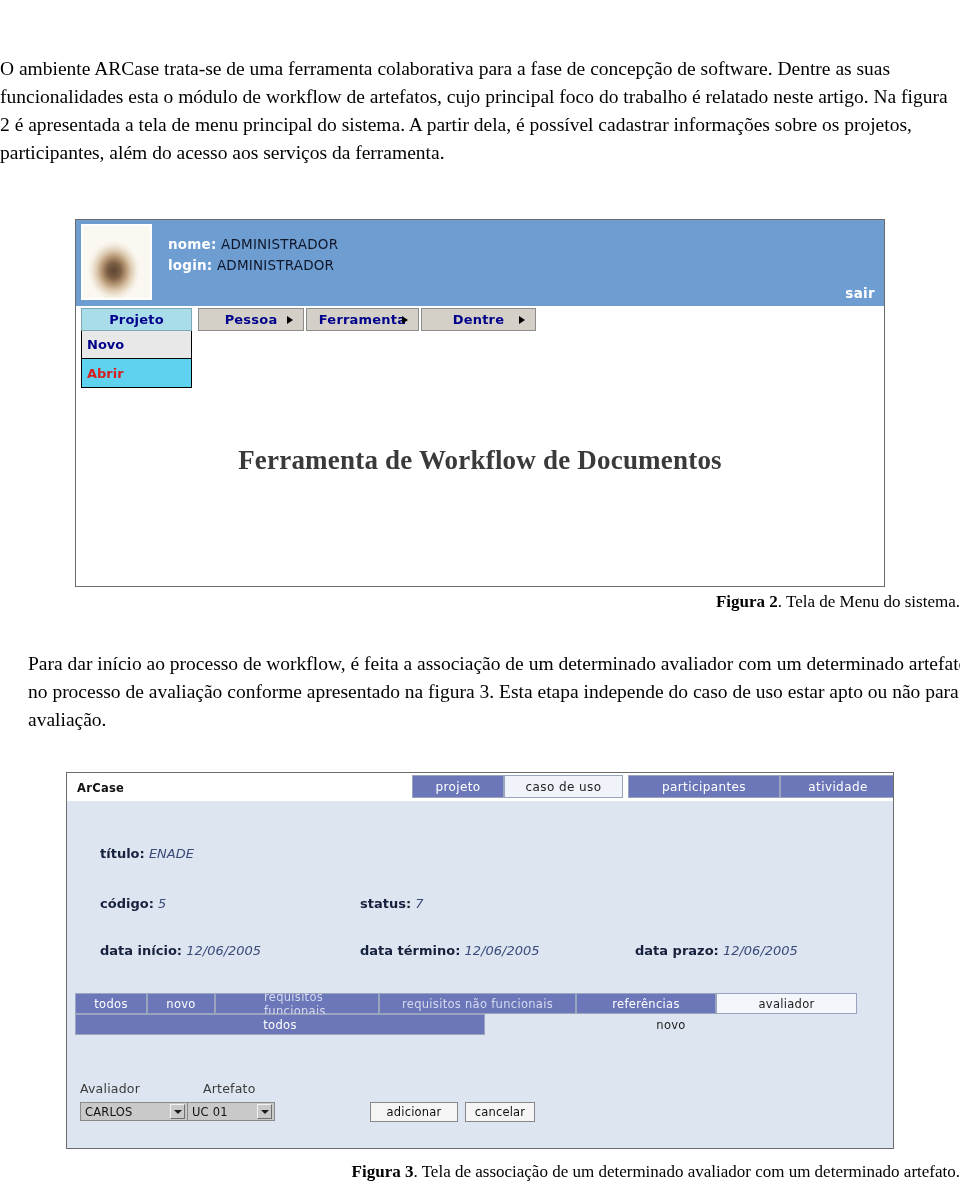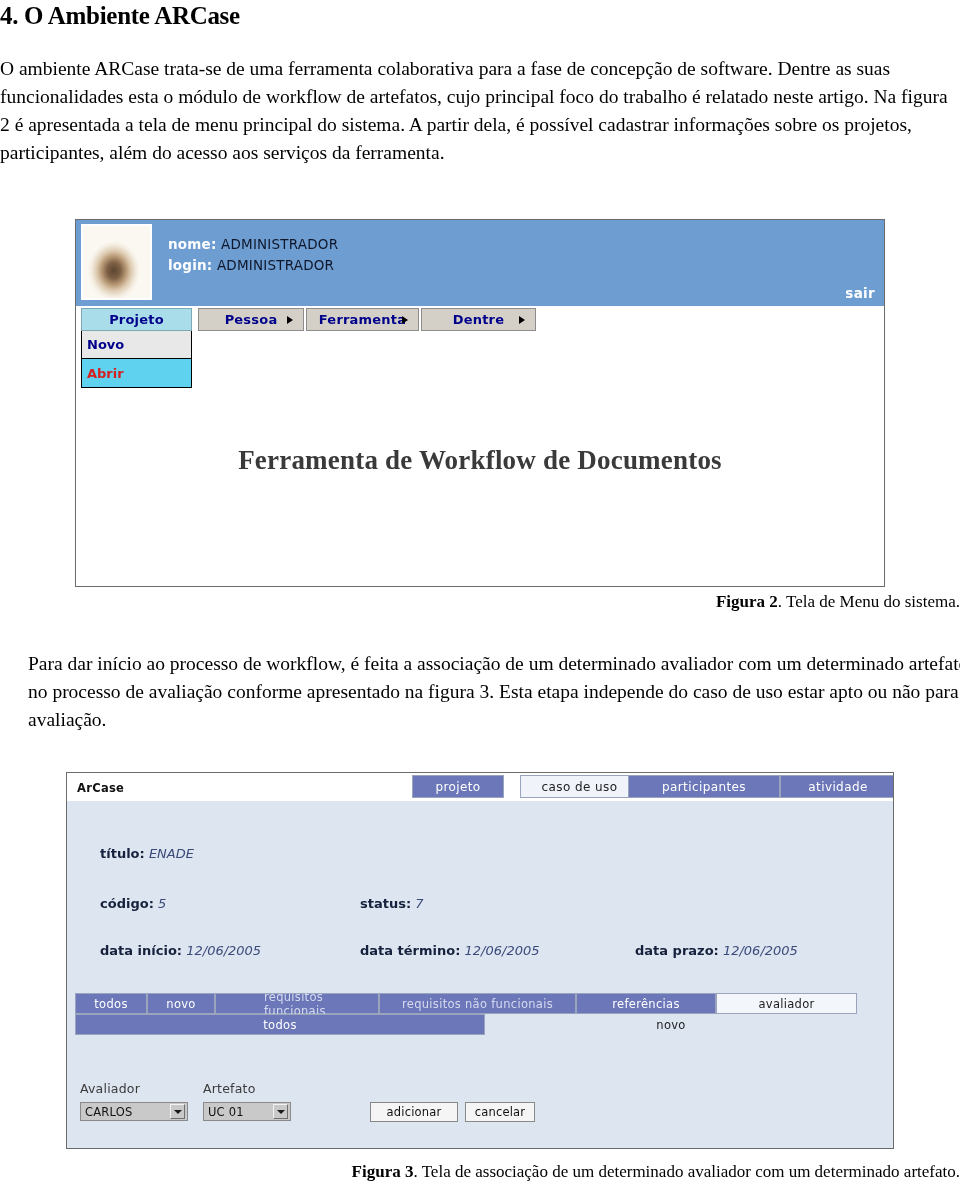--- a/index.html
+++ b/index.html
@@ -218,21 +218,21 @@
     align-items: center;
     justify-content: center;
     letter-spacing: 0.4px;
   }
   .top-tab.active {
     background: #f0f4fa;
     color: #222222;
     border-color: #9aa4bd;
   }
   #tab-projeto      { left: 0px;   width: 92px; }
-  #tab-caso-de-uso  { left: 92px;  width: 119px; margin-left: 16px; }
+  #tab-caso-de-uso  { left: 92px;  width: 119px; }
   #tab-participantes{ left: 216px; width: 152px; }
   #tab-atividade    { left: 368px; width: 116px; }
 
   #fig3-body {
     position: absolute;
     left: 0; top: 28px;
     width: 660px;
     height: 347px;
     background: #dde5f0;
   }
@@ -358,21 +358,21 @@
     box-sizing: border-box;
   }
   .combo .arrowbox i {
     display: block;
     width: 0; height: 0;
     border-top: 4px solid #1b1b1b;
     border-left: 4px solid transparent;
     border-right: 4px solid transparent;
   }
   #combo-avaliador { left: 5px;   width: 108px; }
-  #combo-artefato  { left: 128px; width: 88px; }
+  #combo-artefato  { left: 112px; width: 88px; }
 
   .pushbtn {
     position: absolute;
     top: 21px;
     height: 20px;
     box-sizing: border-box;
     border: 1px solid #888888;
     background: #f5f5f5;
     font-size: 11.5px;
     color: #111;
@@ -382,21 +382,20 @@
     letter-spacing: 0.2px;
   }
   #btn-adicionar { left: 295px; width: 88px; }
   #btn-cancelar  { left: 390px; width: 70px; }
 </style>
 </head>
 <body>
 
 <div class="page">
 
-  <div class="doc-title">4. O Ambiente ARCase</div>
 
   <div class="para" id="para-intro">
     <p>O ambiente ARCase trata-se de uma ferramenta colaborativa para a fase de concepção de software. Dentre as suas funcionalidades esta o módulo de workflow de artefatos, cujo principal foco do trabalho é relatado neste artigo. Na figura 2 é apresentada a tela de menu principal do sistema. A partir dela, é possível cadastrar informações sobre os projetos, participantes, além do acesso aos serviços da ferramenta.</p>
   </div>
 
   <div id="figure2">
 
     <div id="fig2-header">
       <div id="fig2-avatar"></div>
 

